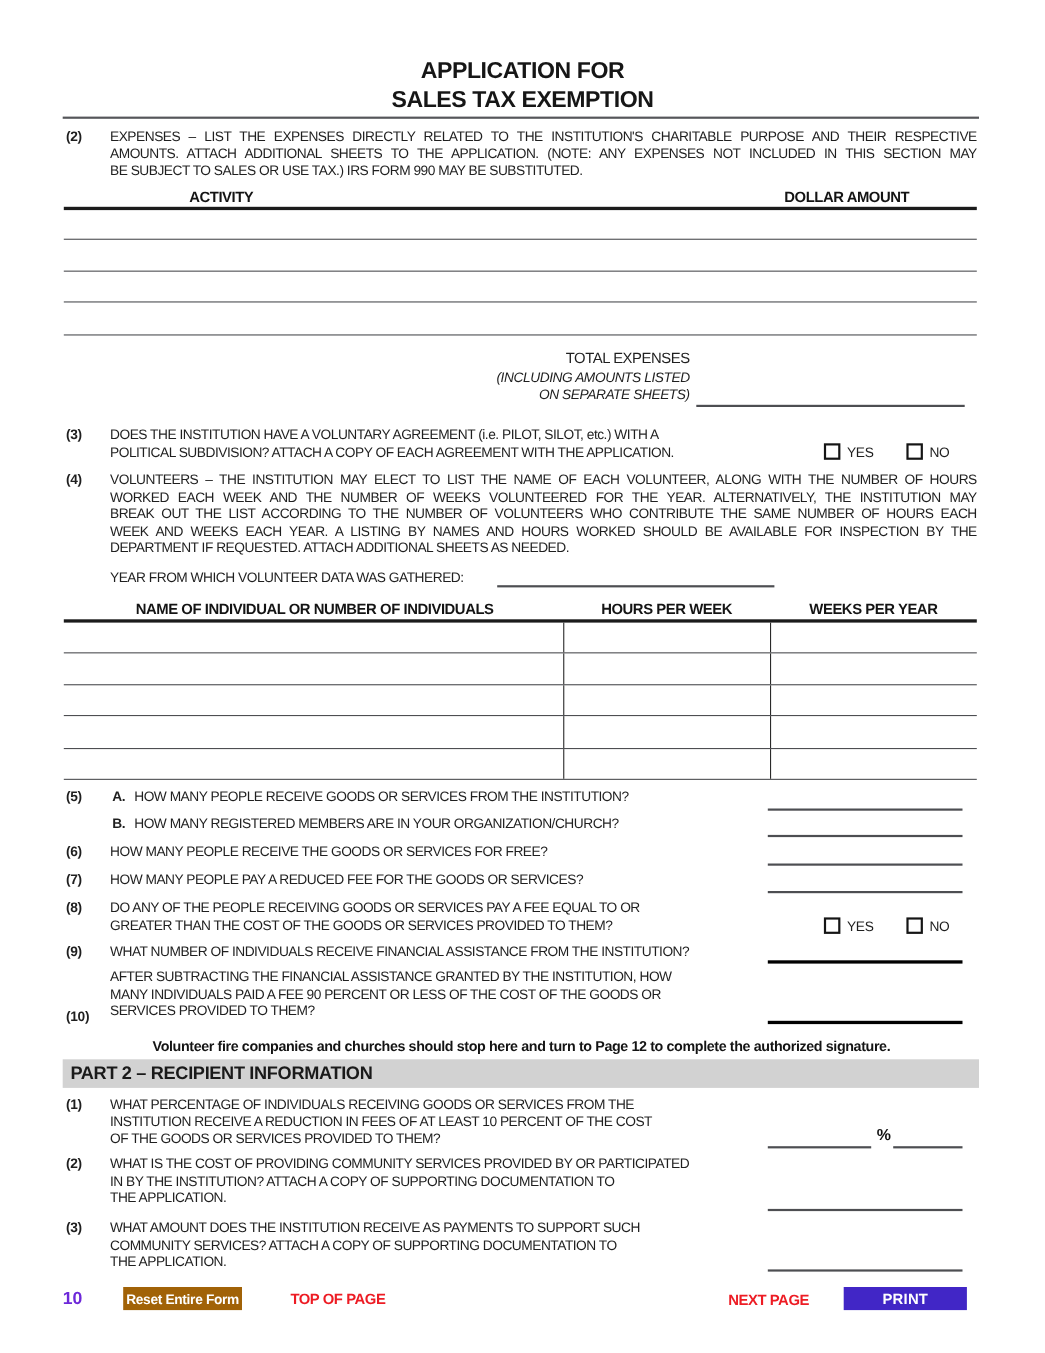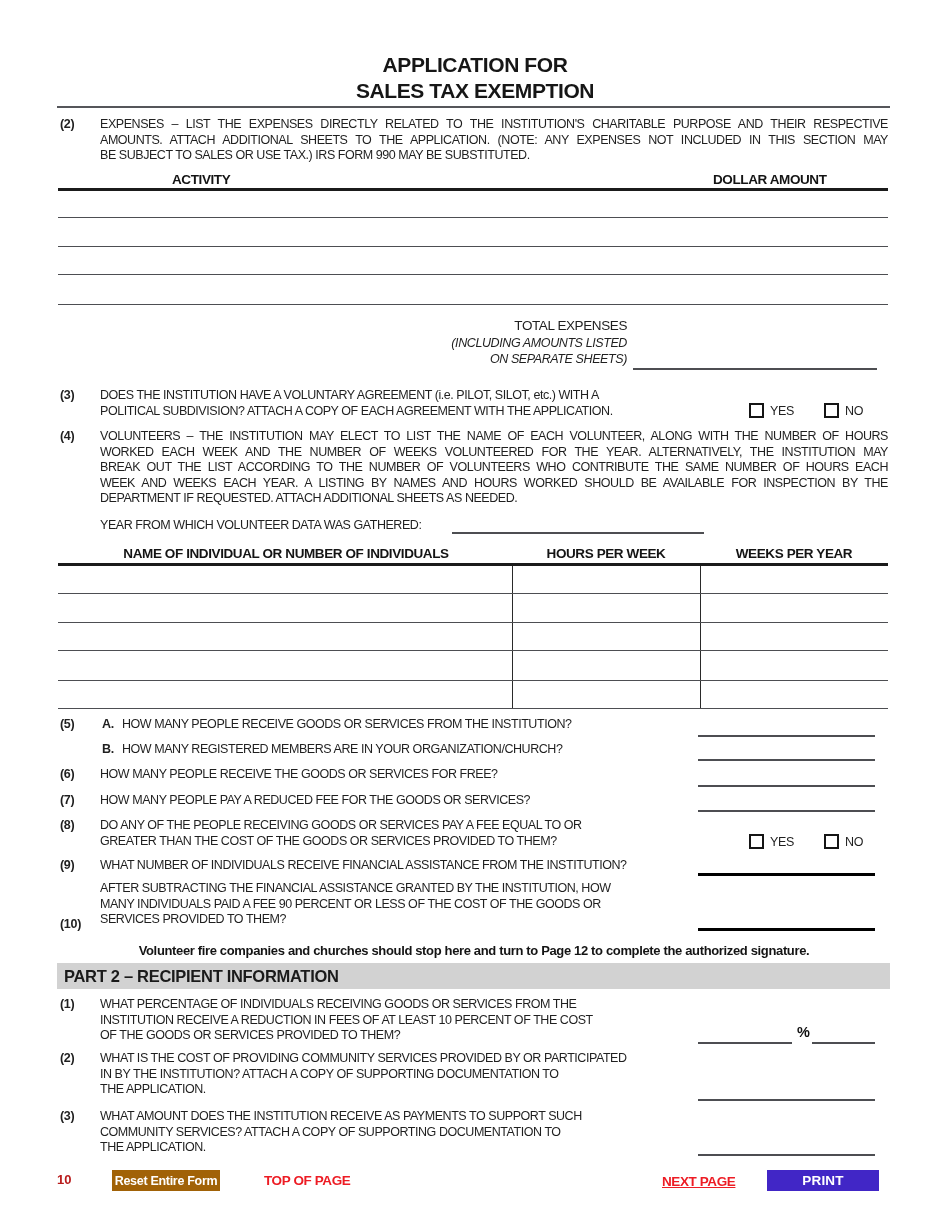--- a/index.html
+++ b/index.html
@@ -25,21 +25,21 @@
   .vcell{box-sizing:border-box;height:100%;}
   .vcell.mid,.vcell.right{border-left:1.5px solid #2a2a2a;}
   .chk{display:flex;align-items:center;gap:6px;padding-left:16px;}
   .chk .box{width:11px;height:11px;border:2px solid #151515;background:#fff;}
   .chk .lbl{font-size:12.5px;letter-spacing:-0.3px;color:#1f1f1f;}
   .italic{font-style:italic;}
   .totalblk{text-align:right;font-size:12.5px;letter-spacing:-0.4px;line-height:16.5px;}
   .totalblk .tl{font-weight:normal;font-size:13.5px;}
   .stopnote{font-weight:bold;font-size:13px;letter-spacing:-0.35px;text-align:center;color:#141414;white-space:nowrap;}
   .part2bar{background:#d2d2d2;height:26px;line-height:26px;font-weight:bold;font-size:16.5px;letter-spacing:-0.3px;color:#1a1a1a;padding-left:7px;box-sizing:border-box;}
-  .pagenum{font-weight:bold;font-size:13px;color:#b91c1c;}
+  .pagenum{font-weight:bold;font-size:16px;color:#6d28d9;}
   .btn{display:flex;align-items:center;justify-content:center;color:#fff;font-weight:bold;cursor:pointer;}
   .btn.reset{background:#a16207;font-size:12.5px;letter-spacing:-0.3px;}
   .btn.print{background:#4126c6;font-size:13.5px;letter-spacing:0.2px;}
   .redlink{color:#ed1c24;font-weight:bold;font-size:13.5px;letter-spacing:-0.4px;cursor:pointer;white-space:nowrap;}
   .pct{font-weight:bold;font-size:14.5px;color:#111;}
 </style>
 </head>
 <body>
 
 <div class="page">
@@ -214,16 +214,16 @@
   <div class="abs body-txt para" style="left:100px;top:1109px;">
     <div>WHAT AMOUNT DOES THE INSTITUTION RECEIVE AS PAYMENTS TO SUPPORT SUCH</div>
     <div>COMMUNITY SERVICES? ATTACH A COPY OF SUPPORTING DOCUMENTATION TO</div>
     <div>THE APPLICATION.</div>
   </div>
   <div class="abs fieldline" style="left:698px;top:1154px;width:177px;"></div>
 
   <div class="abs pagenum" style="left:57px;top:1172px;">10</div>
   <div class="abs btn reset" style="left:112px;top:1170px;width:108px;height:21px;">Reset Entire Form</div>
   <div class="abs redlink" style="left:264px;top:1173px;">TOP OF PAGE</div>
-  <div class="abs redlink" style="left:662px;top:1174px;text-decoration:underline;">NEXT PAGE</div>
+  <div class="abs redlink" style="left:662px;top:1174px;">NEXT PAGE</div>
   <div class="abs btn print" style="left:767px;top:1170px;width:112px;height:21px;">PRINT</div>
 
 </div>
 
 </body></html>

